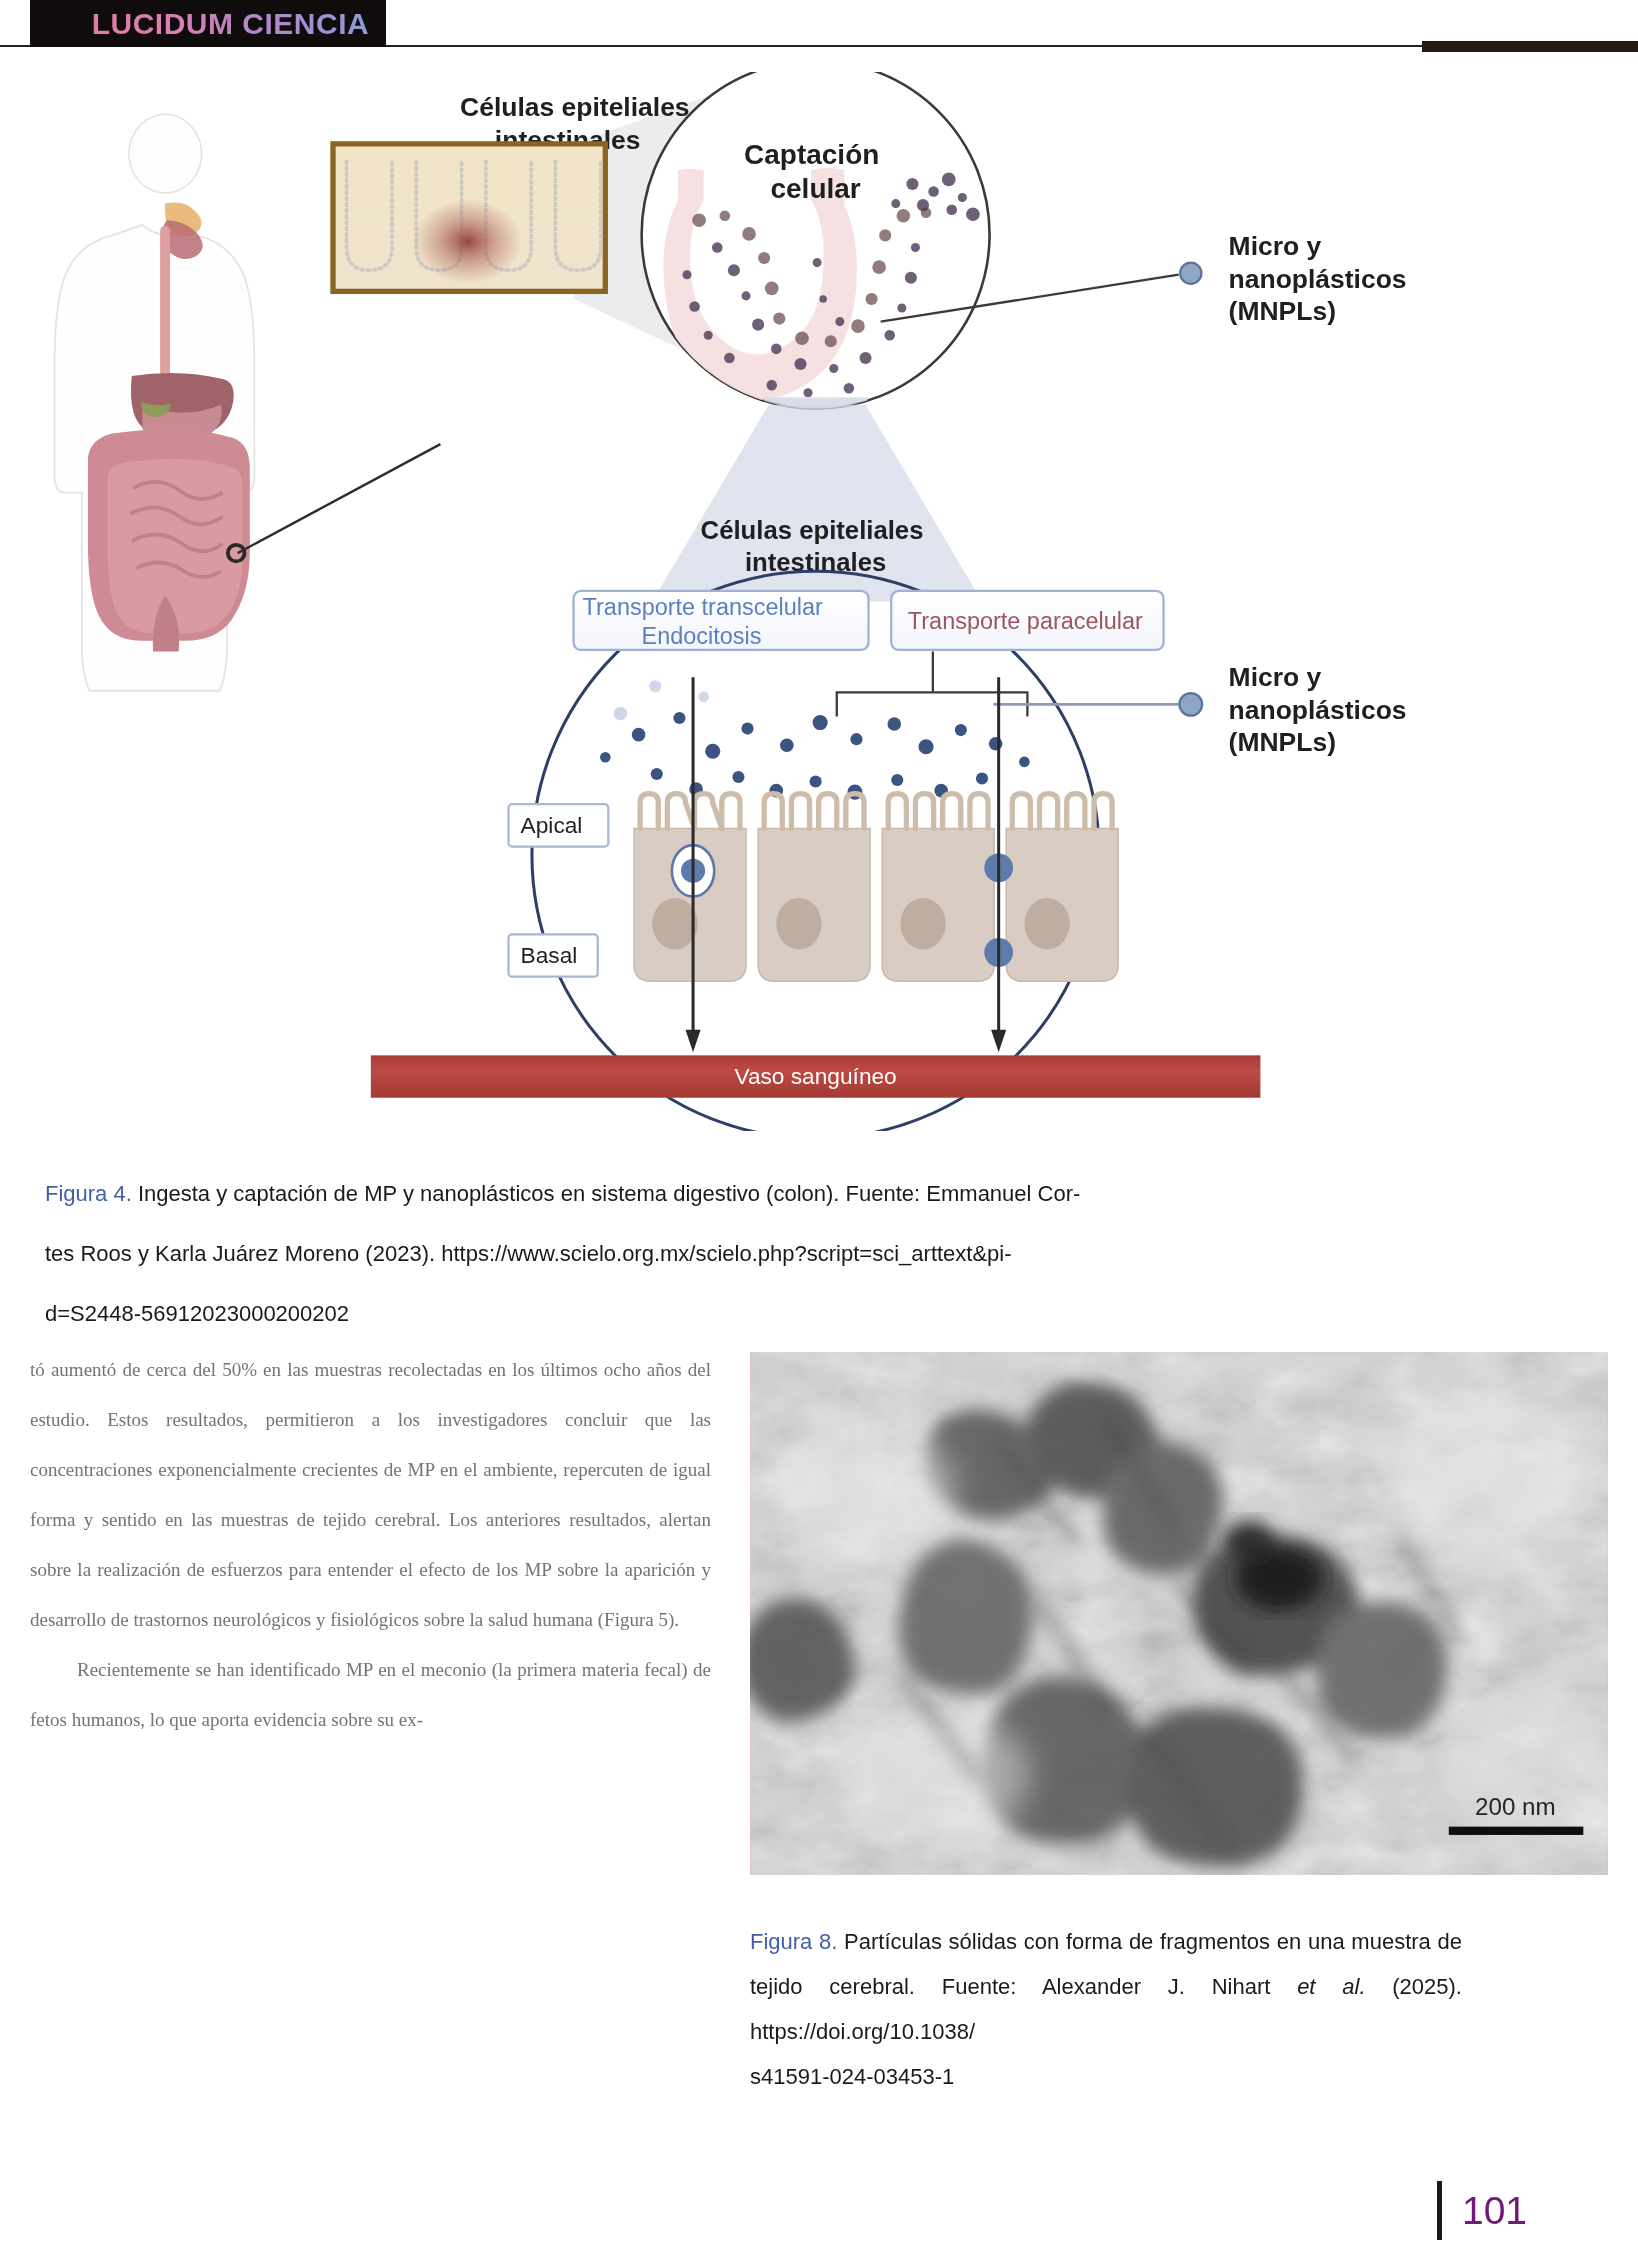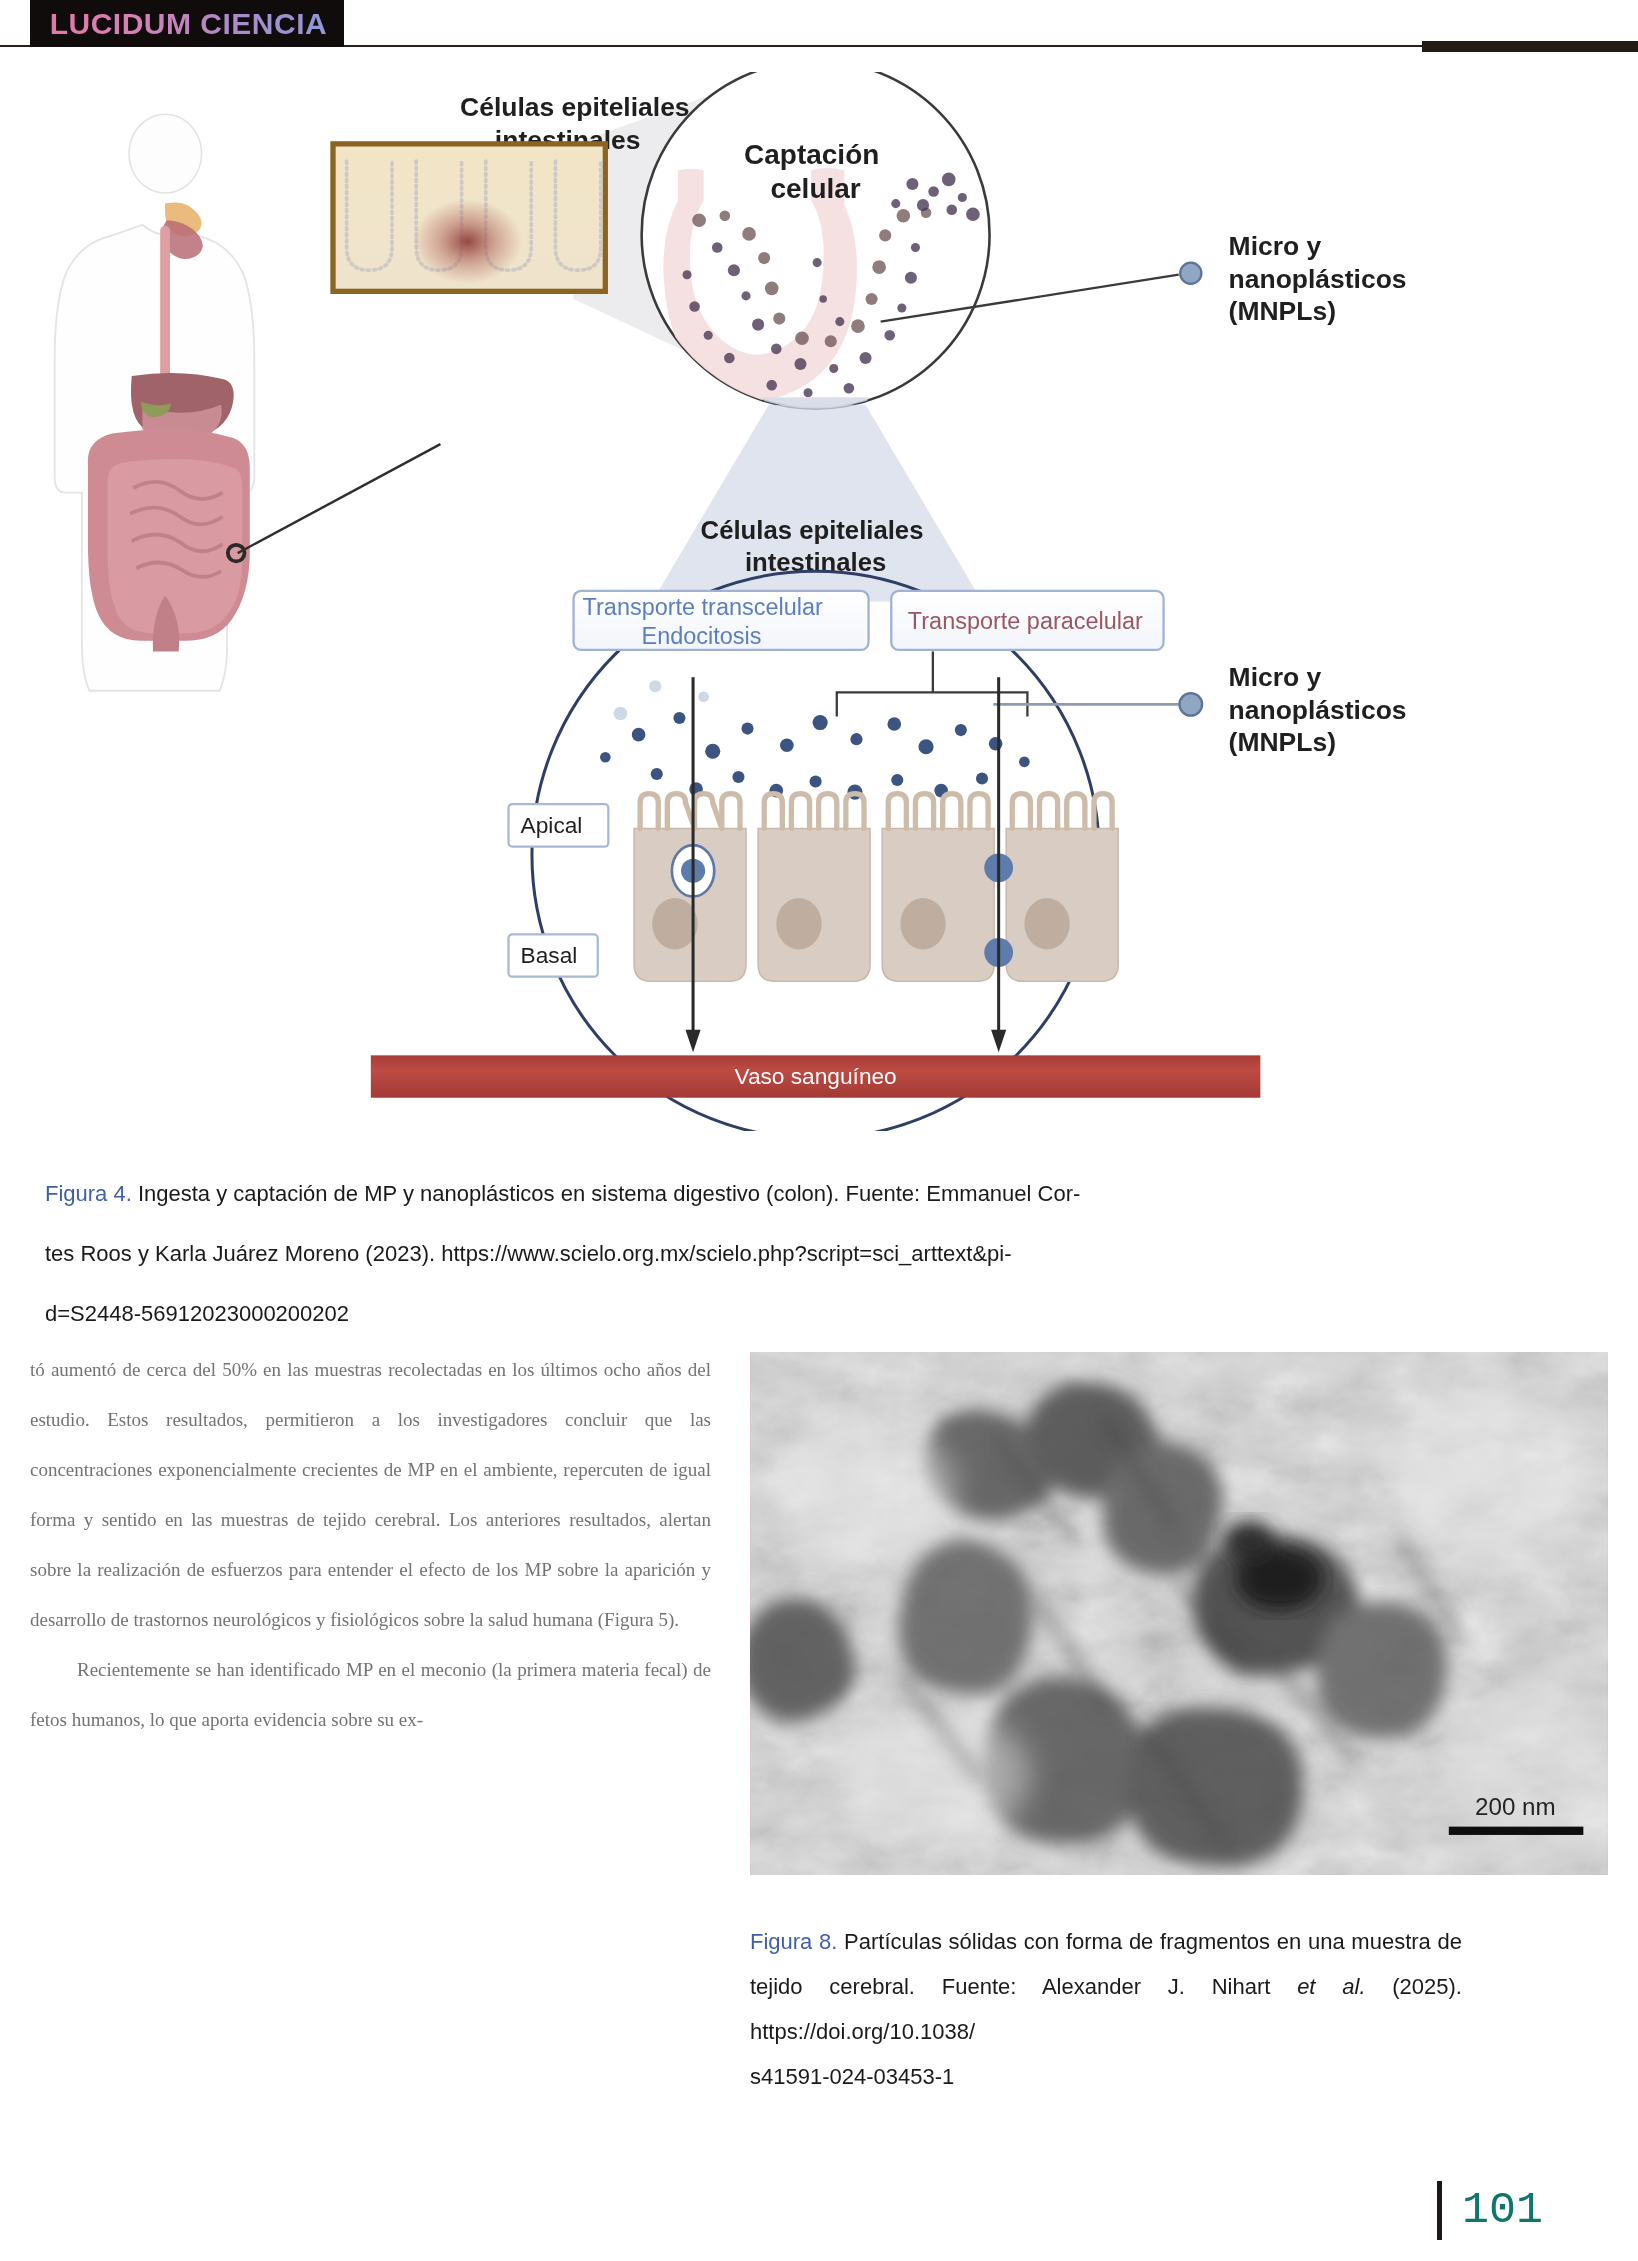--- a/index.html
+++ b/index.html
@@ -13,20 +13,21 @@
 
   
   .masthead{position:absolute;left:30px;top:0px;height:47px;background:#100c0c;
             display:flex;align-items:center;padding:0 16.6px 0 19.7px;z-index:5;}
   .masthead-title{
     font-size:30px;font-weight:bold;letter-spacing:0.5px;
     font-family:"Liberation Sans", sans-serif;
     background-image:linear-gradient(90deg,#e07aa8 0%,#d87fb3 30%,#b088c9 62%,#8e9ad6 100%);
     -webkit-background-clip:text;background-clip:text;color:transparent;
     white-space:nowrap;
+    margin-left:42px;
   }
   .rule-thin{position:absolute;left:0;top:45px;width:1638px;height:2.3px;background:#2b1f1b;}
   .rule-thick{position:absolute;left:1422px;top:41px;width:216px;height:10.6px;background:#241a16;}
 
   
   .fig4{position:absolute;left:44px;top:72px;width:1578px;height:1059px;}
   .fig4 svg{display:block;width:100%;height:100%;}
 
   
   .cap{
@@ -57,21 +58,21 @@
   .cap-fig5 .ital{font-style:italic;}
 
   
   .footer{position:absolute;left:30px;top:2175px;width:1059px;
           font-family:"Liberation Sans", sans-serif;font-size:20.4px;
           line-height:33px;color:#17171c;}
   .footer .sq{display:inline-block;width:8.3px;height:8.3px;background:#3f5fa8;
               margin:0 6.8px 3px 6.8px;vertical-align:middle;}
   .folio{position:absolute;left:1437px;top:2181px;display:flex;align-items:center;gap:19.7px;}
   .folio-bar{width:5.3px;height:59px;background:#1d1614;}
-  .folio-num{font-family:Liberation Mono, monospace;font-size:45px;color:#0f766e;}
+  .folio-num{font-family:Liberation Sans, sans-serif;font-size:39px;color:#701a75;}
 </style>
 </head>
 <body>
 
 <div class="page">
 
   <div class="rule-thin"></div>
   <div class="rule-thick"></div>
   <div class="masthead">
     <span class="masthead-title">LUCIDUM CIENCIA</span>

